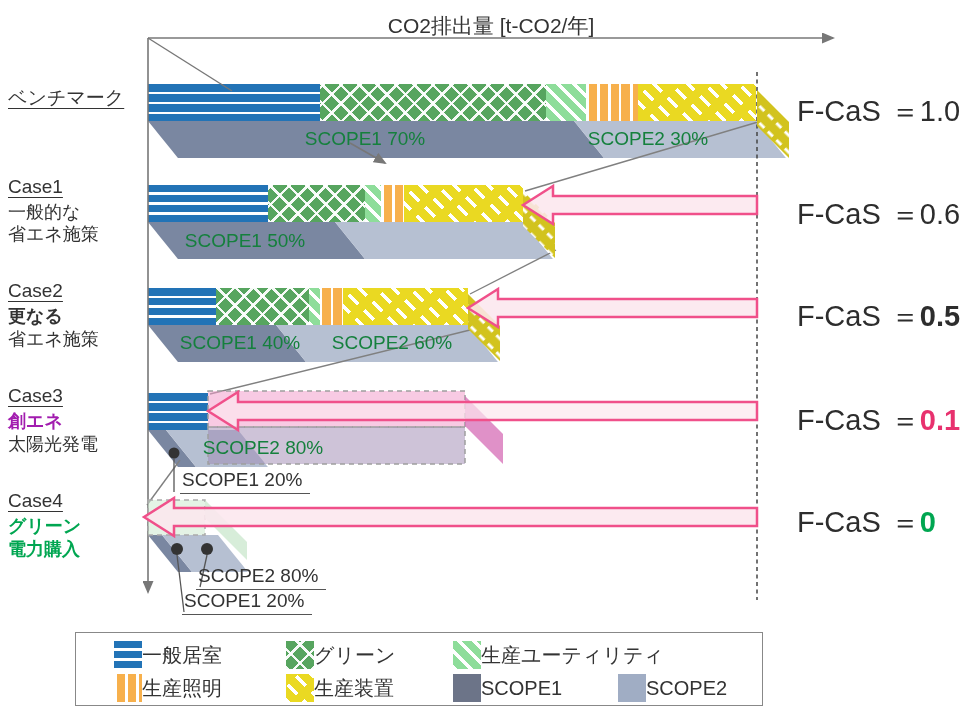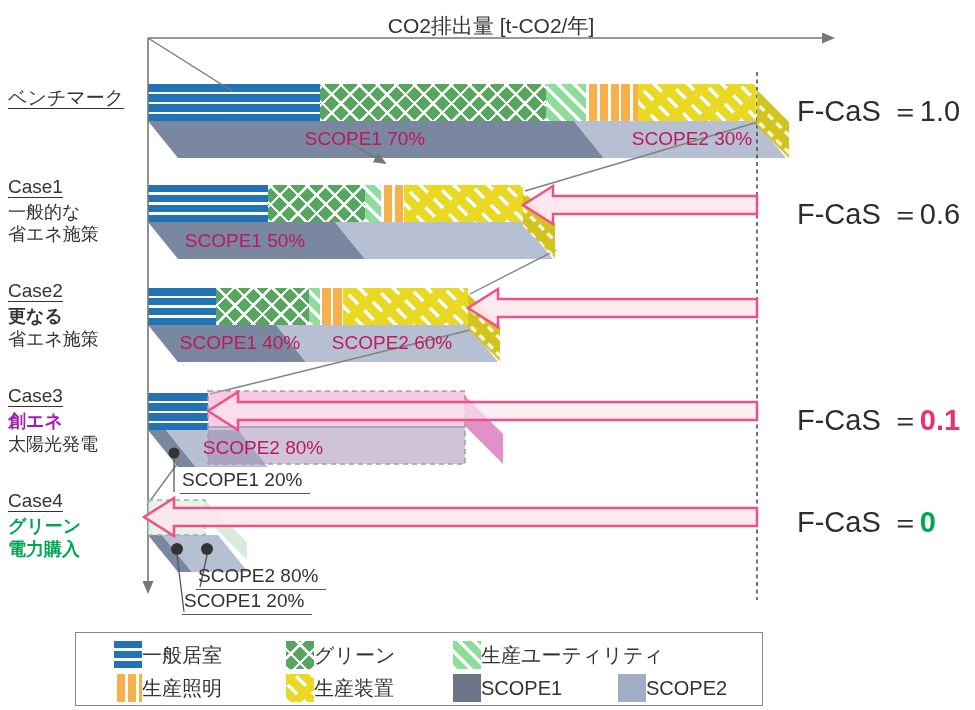--- a/index.html
+++ b/index.html
@@ -25,21 +25,21 @@
   .scope-band .s1{background:#7a87a1;height:100%;}
   .scope-band .s2{background:#b6c0d2;height:100%;flex:1;}
   
   .abs{position:absolute;white-space:nowrap;}
   .title{font-size:21px;color:#333;transform:translateX(-50%);}
   .row-label{font-size:19px;text-decoration:underline;text-underline-offset:4px;color:#333;}
   .row-sub{font-size:18px;color:#333;}
   .bold{font-weight:bold;}
   .pinkred{color:#a21caf;}
   .green{color:#00a651;}
-  .scope-text{font-size:19px;color:#be185d;transform:translateX(-50%);}
+  .scope-text{font-size:19px;color:#15803d;transform:translateX(-50%);}
   .callout{font-size:19px;color:#333;border-bottom:1.6px solid #555;padding:0 8px 2px 2px;}
   .fcas{font-size:29px;color:#2d2d2d;}
   .fcas .pre{margin-right:10px;}
   .fcas .val-normal{font-weight:normal;}
   .fcas .val-bold{font-weight:bold;}
   .fcas .val-red{font-weight:bold;color:#e8316e;}
   .fcas .val-green{font-weight:bold;color:#00a651;}
   
   .legend-box{position:absolute;left:75px;top:632px;width:686px;height:72px;border:1.5px solid #888;background:#fff;}
   .lg-item{position:absolute;display:flex;align-items:center;}
@@ -153,36 +153,39 @@
 
     <div class="abs row-label" style="left:8px;top:385px;">Case3</div>
     <div class="abs row-sub bold pinkred" style="left:8px;top:409px;">創エネ</div>
     <div class="abs row-sub" style="left:8px;top:432px;">太陽光発電</div>
 
     <div class="abs row-label" style="left:8px;top:490px;">Case4</div>
     <div class="abs row-sub bold green" style="left:8px;top:514px;">グリーン</div>
     <div class="abs row-sub bold green" style="left:8px;top:537px;">電力購入</div>
 
     <div class="abs scope-text" style="left:365px;top:128px;">SCOPE1 70%</div>
-    <div class="abs scope-text" style="left:692px;top:128px;">SCOPE2 30%</div>
+    <div class="abs scope-text" style="left:648px;top:128px;">SCOPE2 30%</div>
     <div class="abs scope-text" style="left:245px;top:230px;">SCOPE1 50%</div>
     <div class="abs scope-text" style="left:240px;top:332px;">SCOPE1 40%</div>
     <div class="abs scope-text" style="left:392px;top:332px;">SCOPE2 60%</div>
     <div class="abs scope-text" style="left:263px;top:437px;">SCOPE2 80%</div>
 
     <div class="abs callout" style="left:180px;top:469px;">SCOPE1 20%</div>
     <div class="abs callout" style="left:196px;top:565px;">SCOPE2 80%</div>
     <div class="abs callout" style="left:182px;top:590px;">SCOPE1 20%</div>
 
     <div class="abs fcas" style="left:797px;top:92px;">
       <span class="pre">F-CaS</span><span>＝</span><span class="val-normal">1.0</span>
     </div>
     <div class="abs fcas" style="left:797px;top:195px;">
       <span class="pre">F-CaS</span><span>＝</span><span class="val-normal">0.6</span>
     </div>
+    <div class="abs fcas" style="left:797px;top:297px;">
+      <span class="pre">F-CaS</span><span>＝</span><span class="val-bold">0.5</span>
+    </div>
     <div class="abs fcas" style="left:797px;top:401px;">
       <span class="pre">F-CaS</span><span>＝</span><span class="val-red">0.1</span>
     </div>
     <div class="abs fcas" style="left:797px;top:503px;">
       <span class="pre">F-CaS</span><span>＝</span><span class="val-green">0</span>
     </div>
 
     <div class="legend-box">
       <div class="lg-item" style="left:38px;top:8px;">
         <div class="lg-swatch p-blue"></div>

